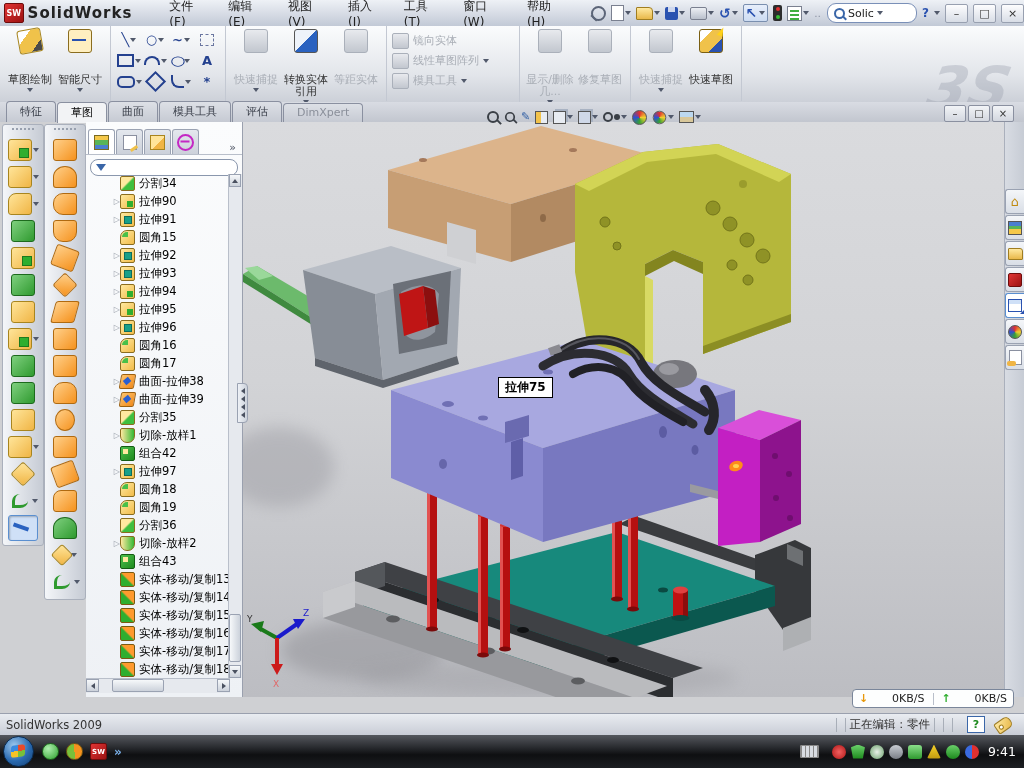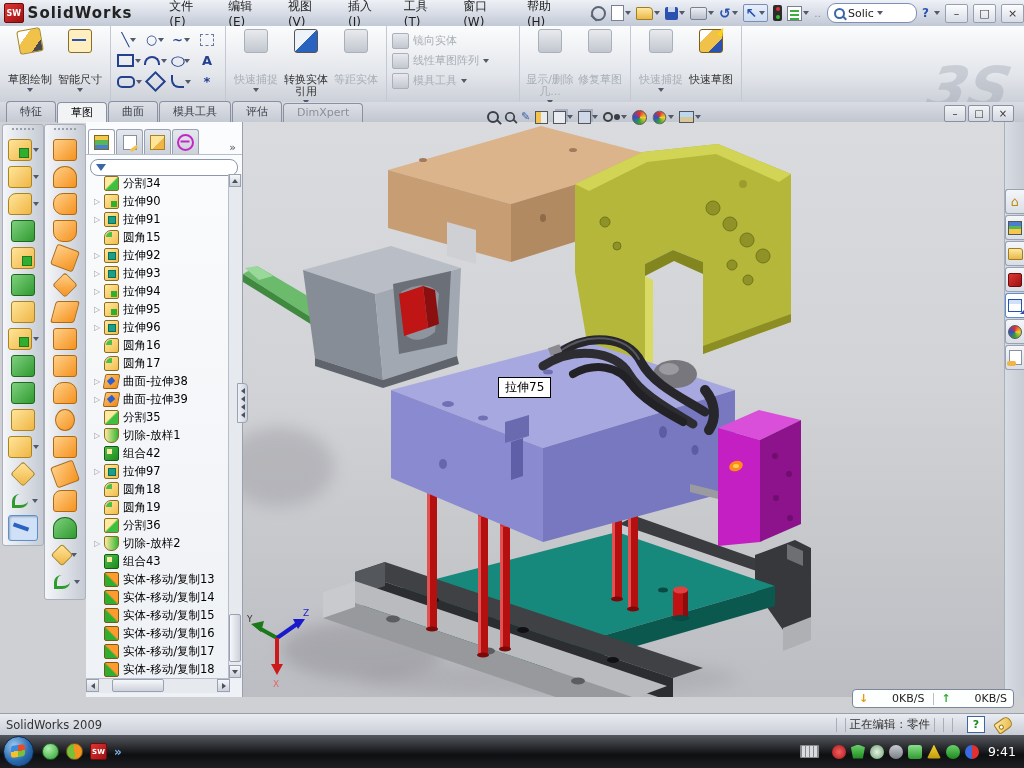--- a/index.html
+++ b/index.html
@@ -109,21 +109,21 @@
   .fm2{width:12px;height:13px;background:#fff;border:1px solid #8a90a0;position:relative;}
   .fm2::after{content:"";position:absolute;right:-2px;bottom:-1px;width:8px;height:3px;background:#f0c24a;transform:rotate(-35deg);}
   .fm3{width:13px;height:13px;background:linear-gradient(135deg,#ffe59a 55%,#f0b545 55%);border:1px solid #a8851f;}
   .fm4{width:13px;height:13px;border:2px solid #c428c4;border-radius:50%;position:relative;}
   .fm4::after{content:"";position:absolute;left:4.5px;top:1px;width:2px;height:9px;background:#c428c4;transform:rotate(90deg);box-shadow:0 0 0 0;}
   .fpmore{margin-left:auto;color:#4a5160;font-size:11px;padding:0 4px;}
   .filterbar{height:20px;display:flex;align-items:center;padding:2px 4px;}
   .filterpill{flex:1;height:15px;border:1px solid #8a97ad;border-radius:8px;background:#fff;display:flex;align-items:center;padding:0 5px;}
   .funnel{width:0;height:0;border-left:5px solid transparent;border-right:5px solid transparent;border-top:7px solid #3a66a8;position:relative;}
   .tree{position:absolute;left:0;top:52px;width:144px;height:504px;overflow:hidden;}
-  .trow{height:18px;display:flex;align-items:center;padding-left:8px;}
+  .trow{height:18px;display:flex;align-items:center;padding-left:24px;text-align:right;}
   .texp{width:10px;font-size:8px;color:#9aa0aa;flex:none;}
   .ti{width:13px;height:13px;margin:0 4px 0 0;flex:none;position:relative;border:1px solid #8a6d1f;border-radius:2px;
     background:linear-gradient(135deg,#ffe9a0,#f2bc4a);}
   .ti-split{background:linear-gradient(135deg,#ffe9a0 45%,#3fbf3f 55%);}
   .ti-extA::after{content:"";position:absolute;right:1px;bottom:1px;width:6px;height:6px;background:#2fae2f;}
   .ti-extB::after{content:"";position:absolute;left:3px;top:3px;width:6px;height:6px;background:#18a089;border:1px solid #0d6e5e;}
   .ti-fil{border-radius:7px 2px 2px 2px;}
   .ti-fil::after{content:"";position:absolute;left:1px;top:1px;width:6px;height:5px;border-radius:6px 0 0 0;background:#49c049;}
   .ti-surf{background:linear-gradient(135deg,#ffc36a,#f08a1c);border-color:#9a5f10;transform:skewX(-10deg);}
   .ti-surf::after{content:"";position:absolute;left:3px;top:3px;width:6px;height:6px;background:#2a5fd0;transform:rotate(45deg);}
@@ -140,21 +140,21 @@
   .tri-rt{width:0;height:0;border-top:3px solid transparent;border-bottom:3px solid transparent;border-left:4px solid #4a5160;}
   .vthumb{position:absolute;left:0;width:12px;height:48px;bottom:16px;background:linear-gradient(90deg,#f6f8fa,#ccd2db);border:1px solid #9aa2b2;border-radius:2px;box-sizing:border-box;}
   .hscroll{position:absolute;left:0;bottom:4px;width:144px;height:14px;background:#e6e9ee;border-top:1px solid #b9bfca;}
   .hbtn{position:absolute;top:0;width:13px;height:13px;background:linear-gradient(#f6f8fa,#ccd2db);border:1px solid #9aa2b2;box-sizing:border-box;display:flex;align-items:center;justify-content:center;}
   .hthumb{position:absolute;left:26px;top:0;width:52px;height:13px;background:linear-gradient(#f6f8fa,#ccd2db);border:1px solid #9aa2b2;border-radius:2px;box-sizing:border-box;}
   
   .viewport{position:absolute;left:243px;top:122px;width:762px;height:575px;
     background:linear-gradient(180deg,#dadbde 0%,#d2d3d6 45%,#bcbdc2 100%);overflow:hidden;}
   .viewport svg{position:absolute;left:0;top:0;}
   .tooltip{position:absolute;left:498px;top:377px;background:#fff;border:1px solid #000;
-    padding:1px 6px;font-size:12px;color:#000;z-index:6;}
+    padding:1px 6px;font-size:12px;color:#000;z-index:6;font-weight:bold;}
   .hud{position:absolute;left:487px;top:106px;height:22px;display:flex;align-items:center;gap:5px;z-index:7;}
   .hic{display:flex;align-items:center;justify-content:center;gap:1px;}
   .mag2{width:8px;height:8px;border:2px solid #3a3f46;border-radius:50%;position:relative;}
   .mag2::after{content:"";position:absolute;width:6px;height:2px;background:#3a3f46;transform:rotate(45deg);right:-5px;bottom:-2px;}
   .cub{width:11px;height:11px;background:#e8ecf2;border:1px solid #555;box-shadow:2px -2px 0 #a8b2c2;}
   .seccub{width:11px;height:11px;border:1px solid #555;background:linear-gradient(90deg,#f2c24a 50%,#e8ecf2 50%);}
   .glass{width:6px;height:6px;border:2px solid #3a3f46;border-radius:50%;box-shadow:9px 0 0 -2px #3a3f46;margin-right:7px;}
   .sphere{width:13px;height:13px;border-radius:50%;background:conic-gradient(#e03030,#f0d030,#35a035,#3050d0,#e03030);border:1px solid #555;}
   .scene{width:13px;height:10px;border:1px solid #555;background:linear-gradient(#bcd8f0 55%,#d8c79a 55%);}
   .splitter{position:absolute;left:237px;top:383px;width:9px;height:38px;background:linear-gradient(90deg,#eef1f6,#ccd2db);

